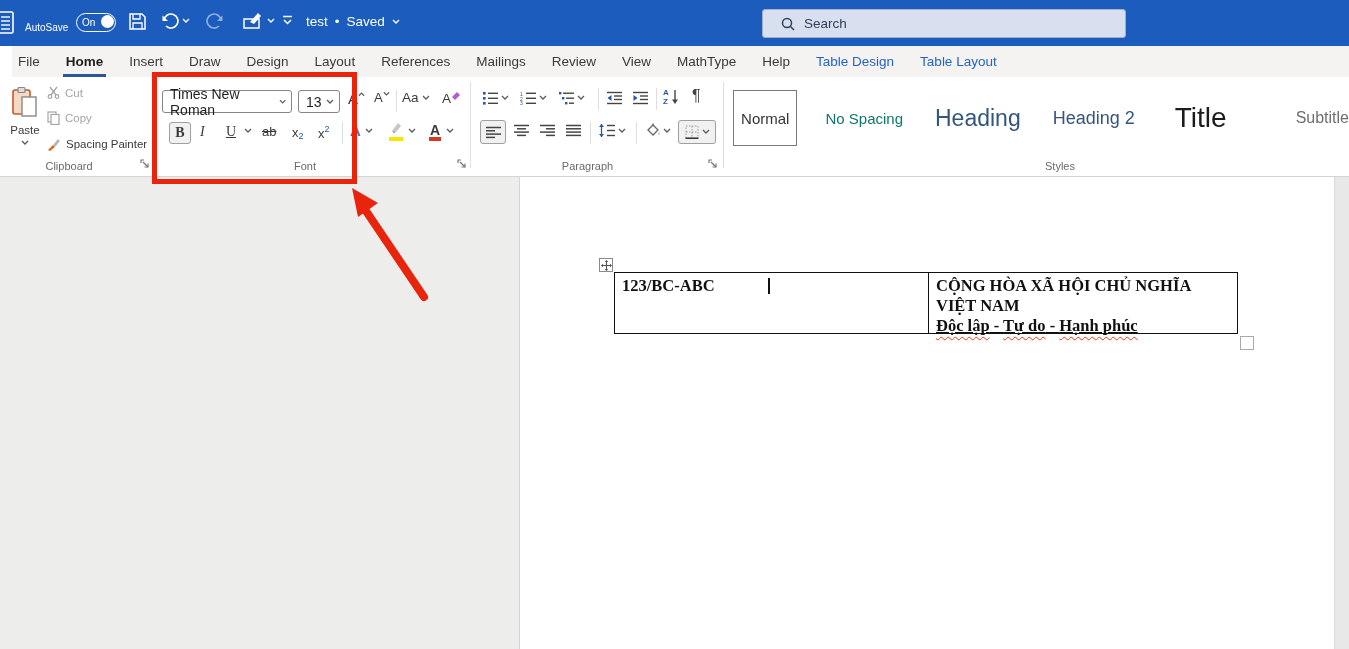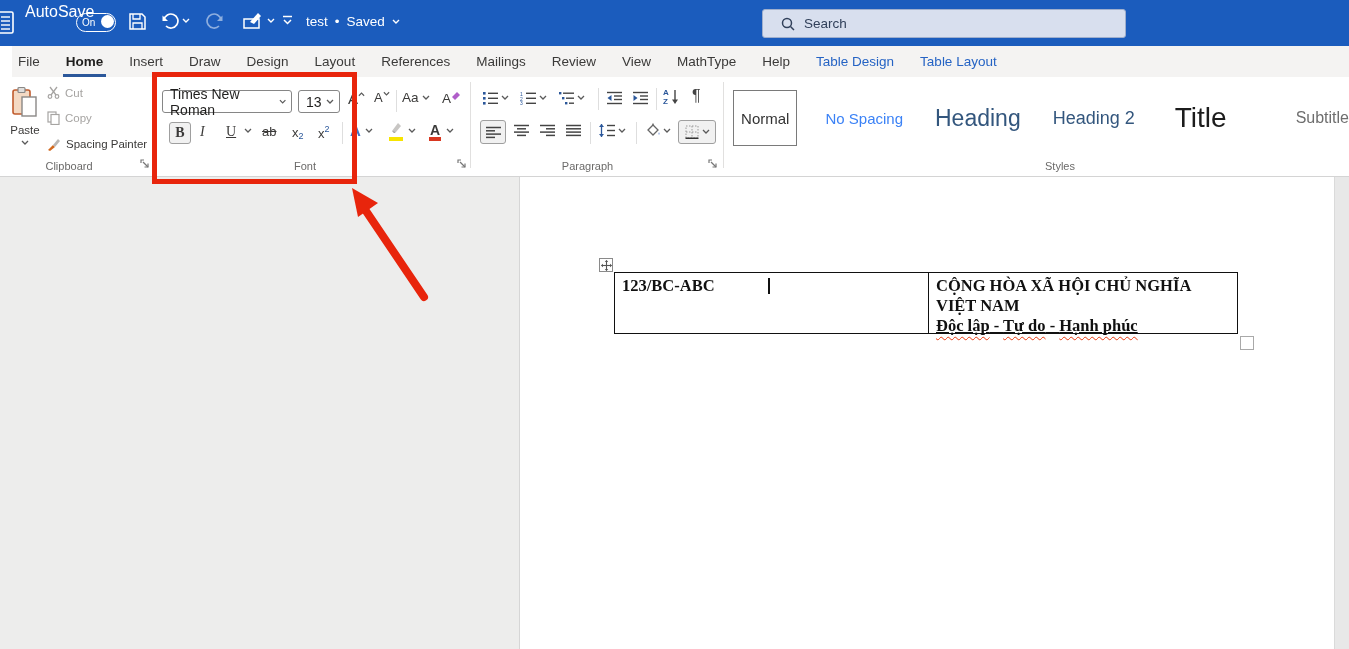--- a/index.html
+++ b/index.html
@@ -3,21 +3,21 @@
 <meta charset="utf-8">
 <style>
   * { margin:0; padding:0; box-sizing:border-box; }
   html,body { width:1349px; height:649px; overflow:hidden; }
   body { font-family:"Liberation Sans", sans-serif; position:relative; background:#fff; }
   .root { position:absolute; inset:0; width:1349px; height:649px; }
 
   
   .titlebar { position:absolute; left:0; top:0; width:1349px; height:46px; background:#1b5cbd; color:#fff; }
   .app-icon { position:absolute; left:-5px; top:11px; }
-  .autosave-label { position:absolute; left:25px; top:3px; font-size:16px; }
+  .autosave-label { position:absolute; left:25px; top:22px; font-size:10px; }
   .toggle { position:absolute; left:76px; top:13px; width:40px; height:19px; border:1.6px solid #fff; border-radius:10px; display:flex; align-items:center; cursor:pointer; }
   .toggle .on-txt { font-size:10px; margin-left:5px; }
   .toggle .knob { position:absolute; right:1.5px; top:1.2px; width:13px; height:13px; border-radius:50%; background:#fff; }
   .tb-icon { position:absolute; top:12px; display:flex; align-items:center; gap:3px; cursor:pointer; }
   .tb-icon svg { display:block; }
   .tb-icon.disabled { opacity:.5; }
   .doc-title { position:absolute; left:306px; top:14px; font-size:13.5px; display:flex; align-items:center; gap:7px; cursor:pointer; }
   .chev-w { width:8px; height:6px; fill:none; stroke:#fff; stroke-width:1.4px; }
   .searchbox { position:absolute; left:762px; top:9px; width:364px; height:29px; background:#d8dfee; border:1px solid #9fafcd; border-radius:3px; display:flex; align-items:center; gap:9px; padding-left:18px; cursor:text; }
   .searchbox span { color:#31405a; font-size:13.5px; }
@@ -54,21 +54,21 @@
   .vdiv { position:absolute; width:1px; background:#dedede; height:22px; }
 
   
   .licon { display:block; }
   .box-btn { position:absolute; border:1px solid #9f9f9f; border-radius:3px; background:#f1f1f1; display:flex; align-items:center; justify-content:center; gap:3px; cursor:pointer; }
 
   
   .styles-wrap { position:absolute; left:723px; top:10px; right:0; height:62px; overflow:hidden; display:flex; align-items:center; }
   .style-item { display:flex; align-items:center; justify-content:center; cursor:pointer; white-space:nowrap; }
   .style-normal { width:104px; height:56px; border:1px solid #7a7a7a; background:#fff; font-size:15px; color:#333; margin-left:10px; }
-  .style-nospacing { font-size:15px; color:#3b82f6; margin-left:28px; }
+  .style-nospacing { font-size:15px; color:#0f766e; margin-left:28px; }
   .style-heading { font-size:23px; color:#33567d; margin-left:32px; }
   .style-heading2 { font-size:18px; color:#33567d; margin-left:32px; }
   .style-title { font-size:28px; color:#1c1c1c; margin-left:40px; }
   .style-subtitle { font-size:16px; color:#6e6e6e; margin-left:69px; }
 
   
   .workspace { position:absolute; left:0; top:177px; width:1349px; height:472px; background:#ededec; }
   .page { position:absolute; left:519px; top:0; width:815px; height:472px; background:#fff; border-left:1px solid #d6d6d6; }
   .scroll-strip { position:absolute; left:1334px; top:0; width:15px; height:472px; background:#e8e8e8; border-left:1px solid #dadada; cursor:pointer; }
 

